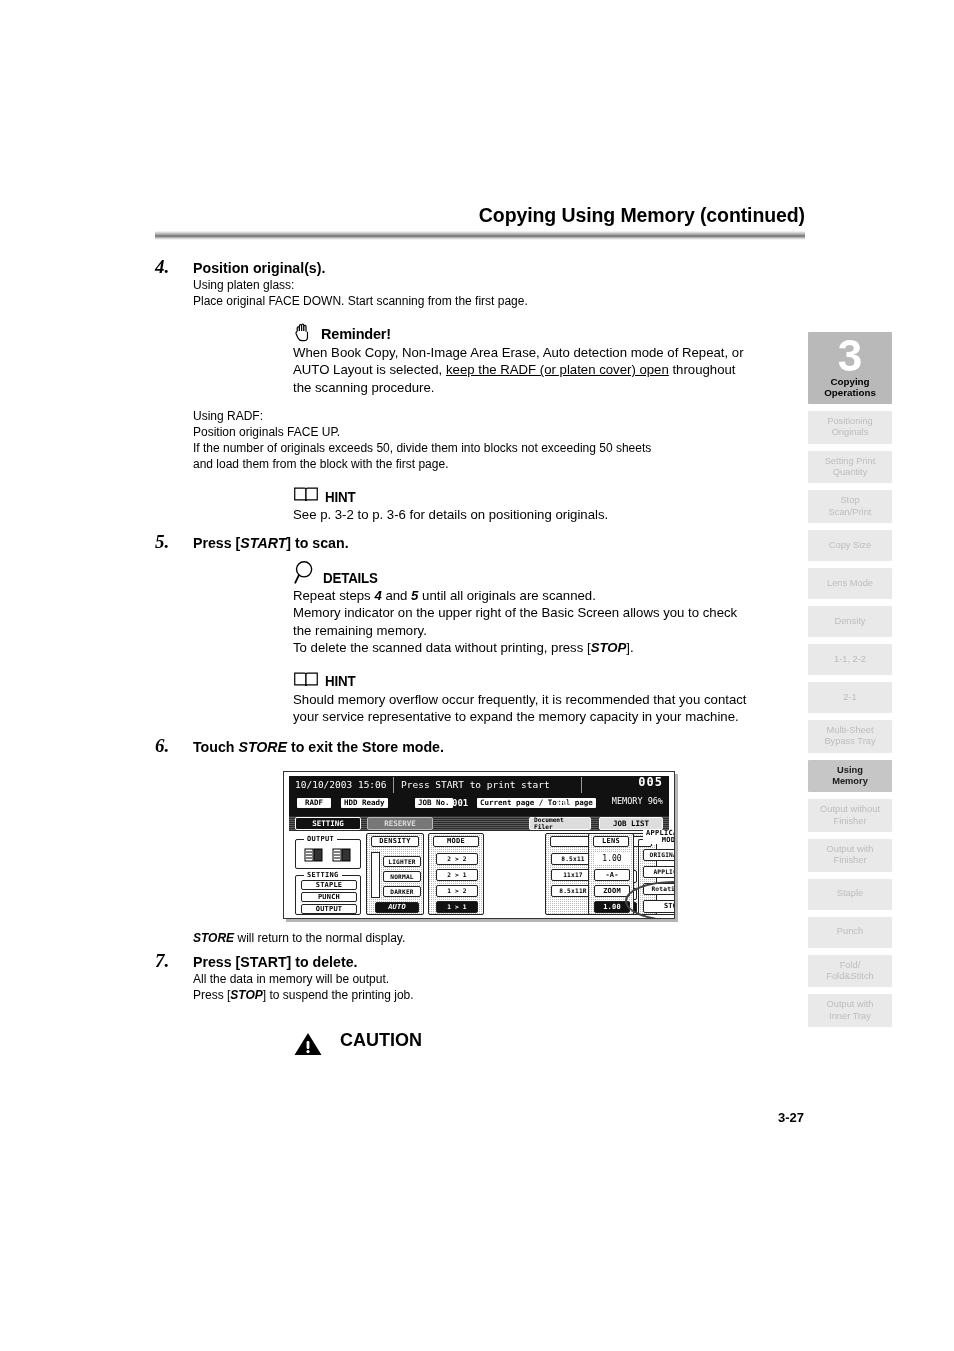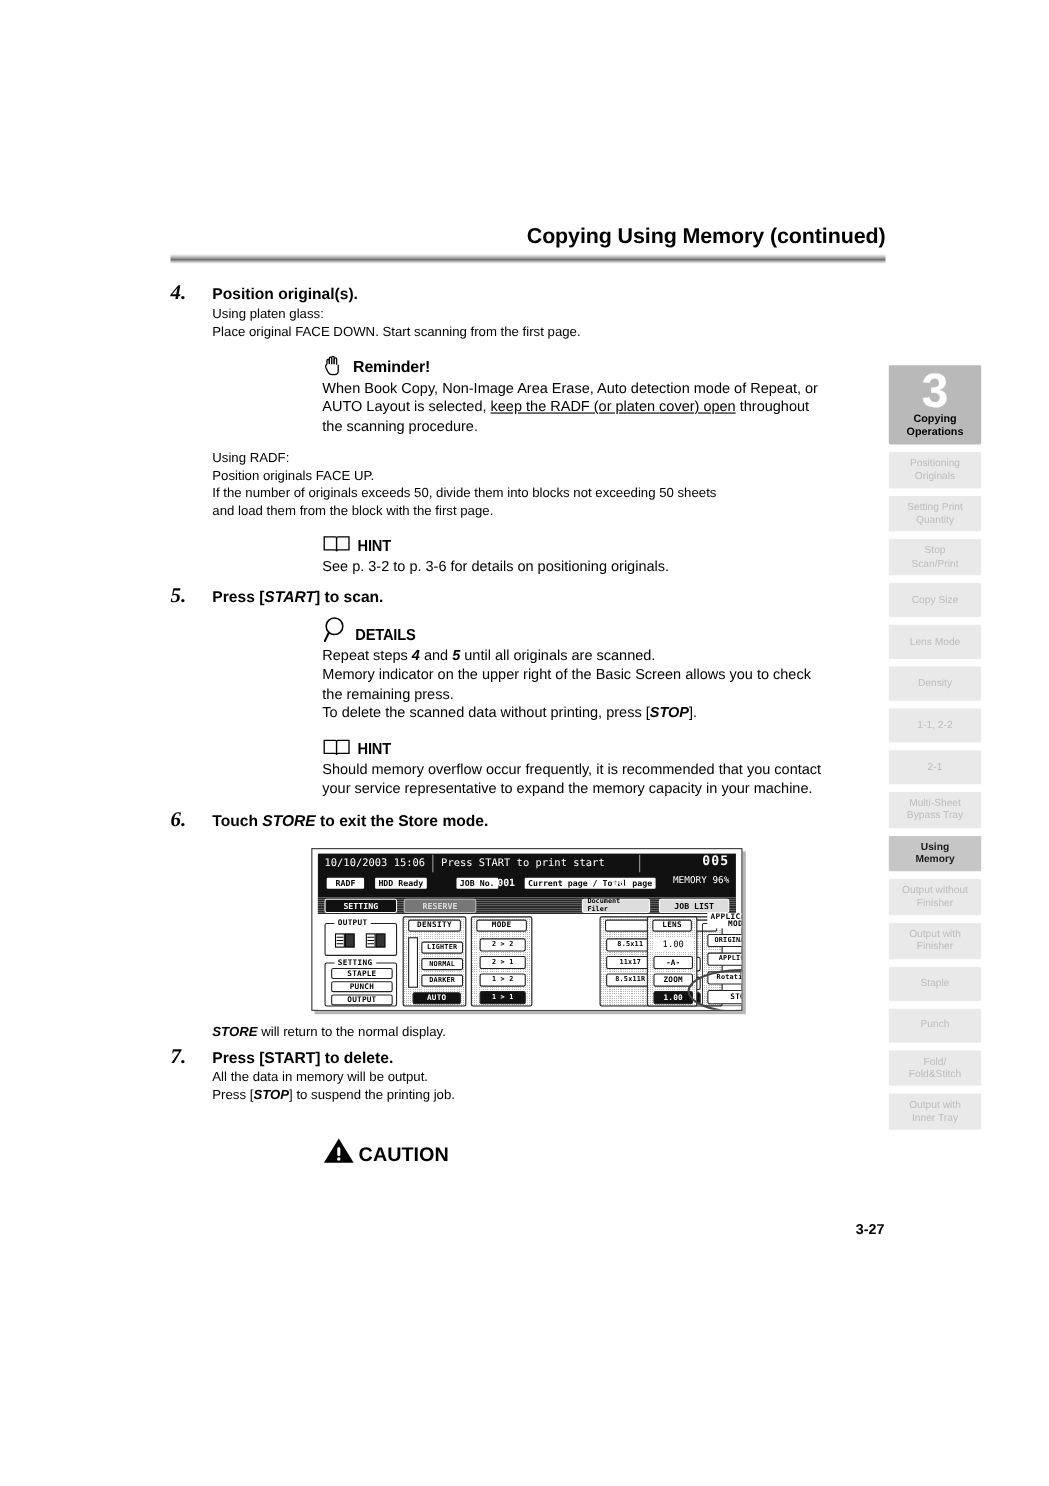--- a/index.html
+++ b/index.html
@@ -48,21 +48,21 @@
   .note-label.cond { font-stretch: condensed; transform: scaleX(0.92); transform-origin: left bottom; }
   .note-text { font-size: 13.2px; line-height: 1.32; margin-top: 1px; }
 
   .icon-hand  { width: 22px; height: 22px; }
   .icon-book  { width: 26px; height: 20px; }
   .icon-glass { width: 24px; height: 26px; }
   .icon-caution { width: 30px; height: 26px; }
 
   
   .caution { margin-left: 138px; margin-top: 28px; }
-  .caution-head { display: flex; align-items: flex-end; gap: 3px; height: 28px; margin-top: 16px; }
+  .caution-head { display: flex; gap: 17px; height: 28px; margin-top: 16px; }
   .caution-label { font-size: 18px; font-weight: bold; line-height: 1; padding-bottom: 1px; }
   .caution-text {
     margin-top: 3px; font-size: 13.4px; font-weight: bold; font-style: italic;
     line-height: 1.35; text-align: justify; width: 516px;
   }
 
   
   .lcd-wrap { margin: 14px 0 0 128px; width: 392px; }
   .lcd {
     position: relative; width: 392px; height: 148px;
@@ -244,21 +244,21 @@
           <svg viewBox="0 0 26 28" width="24" height="26" aria-hidden="true">
             <circle cx="12" cy="10" r="8.2" fill="#fff" stroke="#000" stroke-width="1.5"></circle>
             <path d="M6.4 16.4 L2.5 24.5" stroke="#000" stroke-width="2" fill="none" stroke-linecap="round"></path>
           </svg>
         </span>
         <span class="note-label cond">DETAILS</span>
       </div>
       <div class="note-text">
         <div><span>Repeat steps </span><span class="bi">4</span><span> and </span><span class="bi">5</span><span> until all originals are scanned.</span></div>
         <div>Memory indicator on the upper right of the Basic Screen allows you to check</div>
-        <div>the remaining press.</div>
+        <div>the remaining memory.</div>
         <div><span>To delete the scanned data without printing, press [</span><span class="bi">STOP</span><span>].</span></div>
       </div>
     </div>
 
     <div class="note">
       <div class="note-head">
         <span class="icon-book">
           <svg viewBox="0 0 30 22" width="26" height="20" aria-hidden="true">
             <path d="M2 3 H13.5 C14.4 3 15 3.7 15 4.6 V18 C15 17.2 14.3 16.6 13.4 16.6 H2 Z" fill="#fff" stroke="#000" stroke-width="1.4"></path>
             <path d="M28 3 H16.5 C15.6 3 15 3.7 15 4.6 V18 C15 17.2 15.7 16.6 16.6 16.6 H28 Z" fill="#fff" stroke="#000" stroke-width="1.4"></path>
@@ -334,21 +334,21 @@
               <div class="btn" style="left:5px; top:16px; width:56px; height:10px;">PUNCH</div>
               <div class="btn" style="left:5px; top:28px; width:56px; height:10px;">OUTPUT</div>
             </div>
 
             <div class="grp dot" style="left:77px; top:2px; width:58px; height:82px;">
               <div class="grp-title">DENSITY</div>
               <div style="position:absolute;left:4px;top:18px;width:9px;height:46px;background:#fff;border:1px solid #222;"></div>
               <div class="btn sm" style="left:16px; top:22px; width:38px; height:11px;">LIGHTER</div>
               <div class="btn sm" style="left:16px; top:37px; width:38px; height:11px;">NORMAL</div>
               <div class="btn sm" style="left:16px; top:52px; width:38px; height:11px;">DARKER</div>
-              <div class="btn inv" style="left:8px; top:68px; width:44px; height:11px;">AUTO</div>
+              <div class="btn inv" style="left:8px; top:68px; width:44px; height:11px;font-style:italic;">AUTO</div>
             </div>
 
             <div class="grp dot" style="left:139px; top:2px; width:56px; height:82px;">
               <div class="grp-title">MODE</div>
               <div class="btn sm" style="left:7px; top:19px; width:42px; height:12px;">2 &gt; 2</div>
               <div class="btn sm" style="left:7px; top:35px; width:42px; height:12px;">2 &gt; 1</div>
               <div class="btn sm" style="left:7px; top:51px; width:42px; height:12px;">1 &gt; 2</div>
               <div class="btn inv sm" style="left:7px; top:67px; width:42px; height:12px;">1 &gt; 1</div>
             </div>
 

